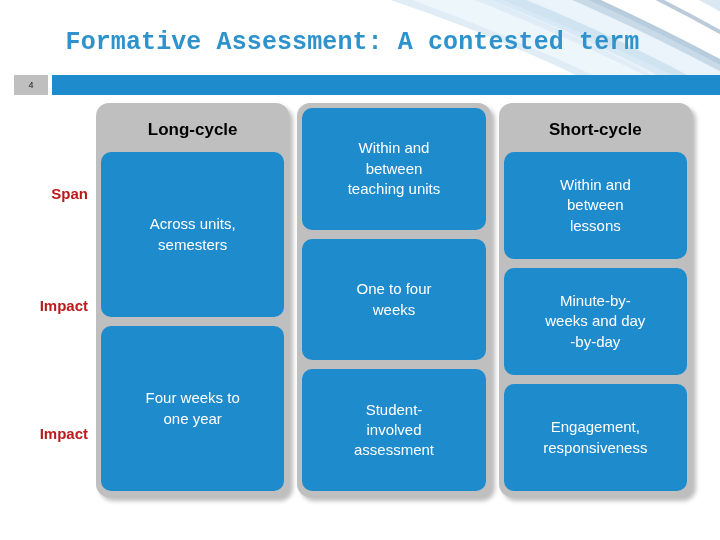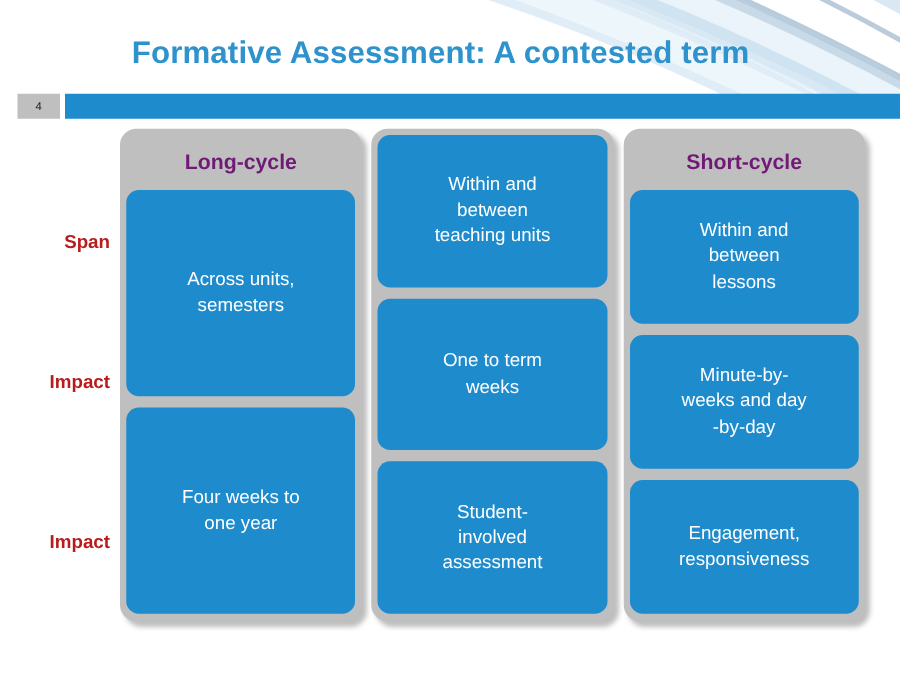--- a/index.html
+++ b/index.html
@@ -32,20 +32,21 @@
     position: absolute;
     left: 0;
     top: 28px;
     width: 705px;
     text-align: center;
     font-size: 25px;
     font-weight: bold;
     color: #2E92CC;
     letter-spacing: 0.1px;
     white-space: nowrap;
+    font-family: Liberation Mono, monospace;
   }
 
   
   #slide-number-box {
     position: absolute;
     left: 14px;
     top: 75px;
     width: 34px;
     height: 20px;
     background: #BFBFBF;
@@ -96,21 +97,21 @@
     display: flex;
     flex-direction: column;
   }
   .column-header {
     height: 44px;
     display: flex;
     align-items: center;
     justify-content: center;
     font-size: 17px;
     font-weight: bold;
-    color: #701a75;
+    color: #000000;
     text-align: center;
     white-space: nowrap;
   }
   .cells {
     flex: 1 1 auto;
     display: flex;
     flex-direction: column;
     gap: 9px;
   }
   .cell {
@@ -186,21 +187,21 @@
       <div class="cell">Four weeks to
 one year</div>
     </div>
   </div>
 
   <div class="column">
     <div class="cells">
       <div class="cell">Within and
 between
 teaching units</div>
-      <div class="cell">One to term
+      <div class="cell">One to four
 weeks</div>
       <div class="cell">Student-
 involved
 assessment</div>
     </div>
   </div>
 
   <div class="column">
     <div class="column-header">Short-cycle</div>
     <div class="cells">

